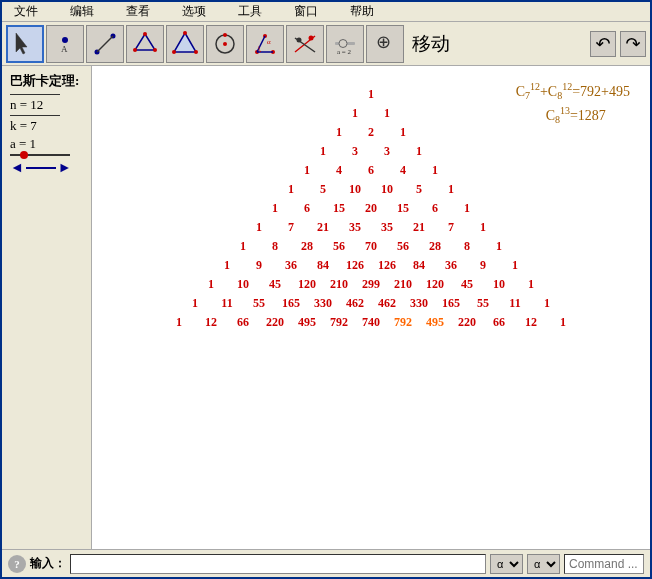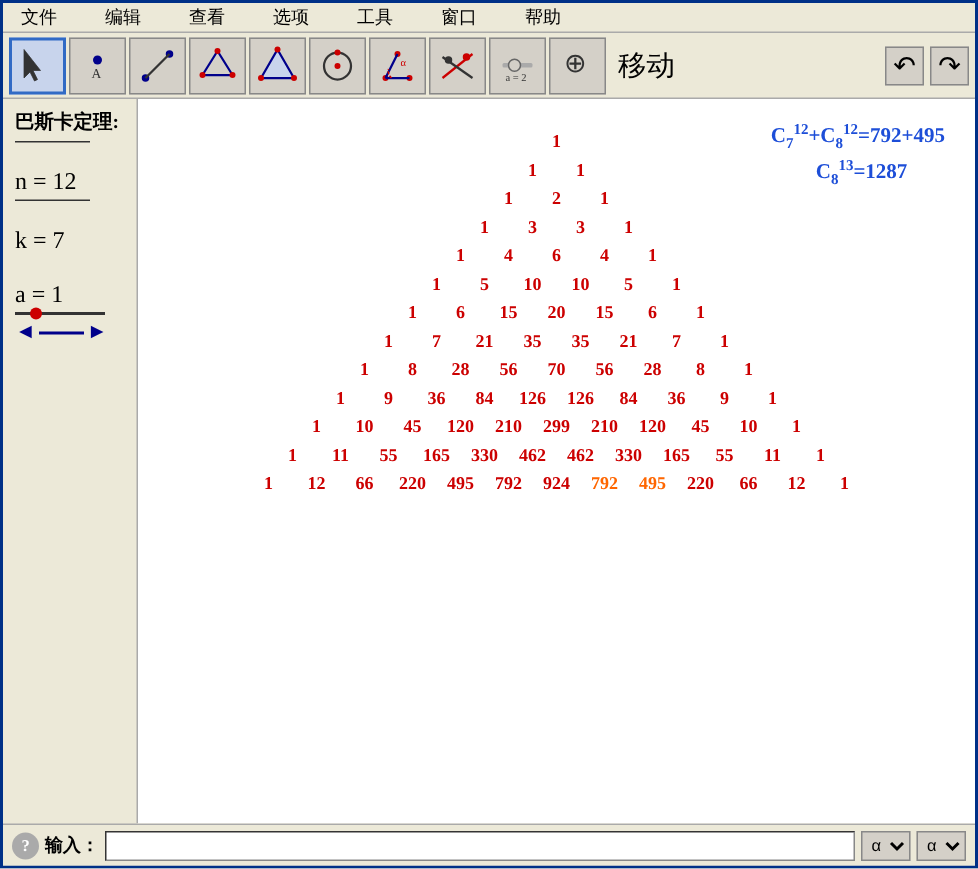--- a/index.html
+++ b/index.html
@@ -20,38 +20,38 @@
     .tool-btn { width: 38px; height: 38px; background: #d4d0c8; border: 1px solid #888; display: flex; align-items: center; justify-content: center; cursor: pointer; font-size: 10px; position: relative; }
     .tool-btn.active { border: 2px solid #316ac5; background: #c8d4ec; }
     .tool-move-label { font-size: 19px; margin-left: 6px; }
     .toolbar-right { margin-left: auto; display: flex; gap: 4px; }
     .undo-btn { width: 26px; height: 26px; background: #d4d0c8; border: 1px solid #888; display: flex; align-items: center; justify-content: center; cursor: pointer; font-size: 14px; }
     
     .main-area { display: flex; flex: 1; overflow: hidden; }
     
     .sidebar { width: 90px; background: #ece9d8; border-right: 1px solid #aaa; padding: 6px 8px; display: flex; flex-direction: column; gap: 0; }
     .sidebar-title { font-size: 13px; font-weight: bold; margin-bottom: 4px; }
-    .sidebar-row { font-size: 16px; margin-bottom: 2px; margin-top: 16px; }
+    .sidebar-row { font-size: 13px; margin-bottom: 2px; }
     .sidebar-slider-row { display: flex; align-items: center; gap: 4px; margin-bottom: 4px; }
     .slider-line { width: 60px; height: 2px; background: #333; position: relative; }
     .slider-dot { width: 8px; height: 8px; border-radius: 50%; background: #c00; position: absolute; top: -3px; left: 10px; }
     .sidebar-arrow-row { display: flex; align-items: center; gap: 2px; }
     .arrow-left { color: #00008b; font-size: 14px; }
     .arrow-line { width: 30px; height: 2px; background: #00008b; }
     .arrow-right { color: #00008b; font-size: 14px; }
     .n-line { width: 50px; height: 1px; background: #333; margin-bottom: 2px; }
     
     .canvas-area { flex: 1; background: white; position: relative; overflow: hidden; }
     
     .pascal-triangle { position: absolute; top: 20px; left: 0; right: 0; display: flex; flex-direction: column; align-items: center; gap: 2px; }
     .pascal-row { display: flex; gap: 0; justify-content: center; }
     .pascal-cell { min-width: 32px; text-align: center; font-size: 12px; color: #cc0000; font-weight: bold; padding: 1px 2px; }
     
     .formula-box { position: absolute; top: 15px; right: 20px; text-align: left; }
-    .formula-line { font-size: 14px; color: #1d4ed8; font-weight: bold; margin-bottom: 4px; }
+    .formula-line { font-size: 14px; color: #a16207; font-weight: normal; margin-bottom: 4px; }
     .formula-sup { font-size: 10px; vertical-align: super; }
     .formula-sub { font-size: 10px; vertical-align: sub; }
     
     .status-bar { height: 28px; background: #ece9d8; border-top: 1px solid #aaa; display: flex; align-items: center; padding: 0 6px; gap: 4px; }
     .status-input { flex: 1; height: 20px; background: white; border: 1px inset #888; padding: 0 4px; font-size: 12px; }
     .status-dropdown { height: 20px; background: #d4d0c8; border: 1px solid #888; font-size: 11px; padding: 0 2px; }
     .status-cmd { height: 20px; background: white; border: 1px inset #888; width: 80px; font-size: 12px; padding: 0 4px; }
     
     
     svg.tool-svg { width: 28px; height: 28px; }
@@ -299,21 +299,21 @@
             <div class="pascal-cell">11</div>
             <div class="pascal-cell">1</div>
           </div>
           <div class="pascal-row">
             <div class="pascal-cell">1</div>
             <div class="pascal-cell">12</div>
             <div class="pascal-cell">66</div>
             <div class="pascal-cell">220</div>
             <div class="pascal-cell">495</div>
             <div class="pascal-cell">792</div>
-            <div class="pascal-cell">924</div>
+            <div class="pascal-cell">740</div>
             <div class="pascal-cell" style="color: rgb(255, 102, 0); font-weight: bold;">792</div>
             <div class="pascal-cell" style="color: rgb(255, 102, 0); font-weight: bold;">495</div>
             <div class="pascal-cell">220</div>
             <div class="pascal-cell">66</div>
             <div class="pascal-cell">12</div>
             <div class="pascal-cell">1</div>
           </div>
         </div>
     </div>
   </div>
@@ -321,14 +321,15 @@
   <div class="status-bar">
     <span style="width:18px;height:18px;border-radius:50%;background:#aaa;display:flex;align-items:center;justify-content:center;font-size:11px;font-weight:bold;color:#fff;">?</span>
     <span style="font-size:12px;font-weight:bold;">输入：</span>
     <input class="status-input" type="text" placeholder="" style="">
     <select class="status-dropdown">
       <option>α</option>
     </select>
     <select class="status-dropdown">
       <option>α</option>
     </select>
+    <input class="status-cmd" type="text" placeholder="Command ..." style="">
   </div>
 </div>
 
 </body></html>

